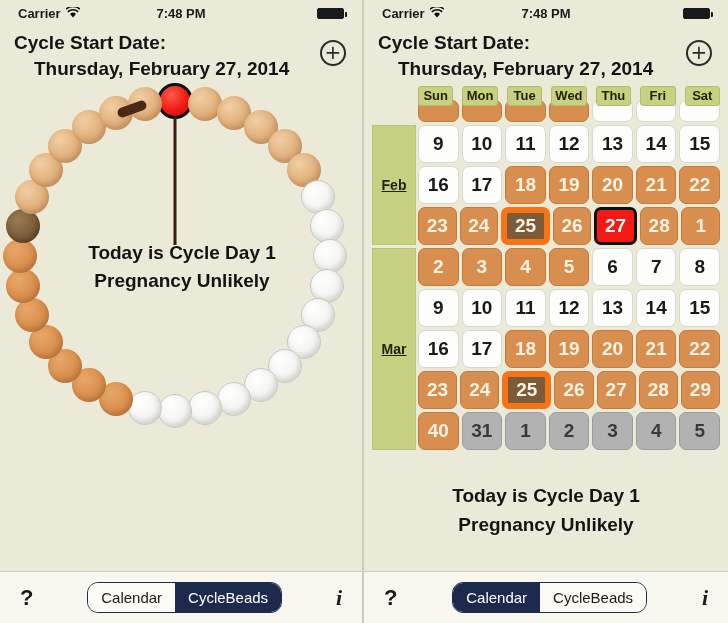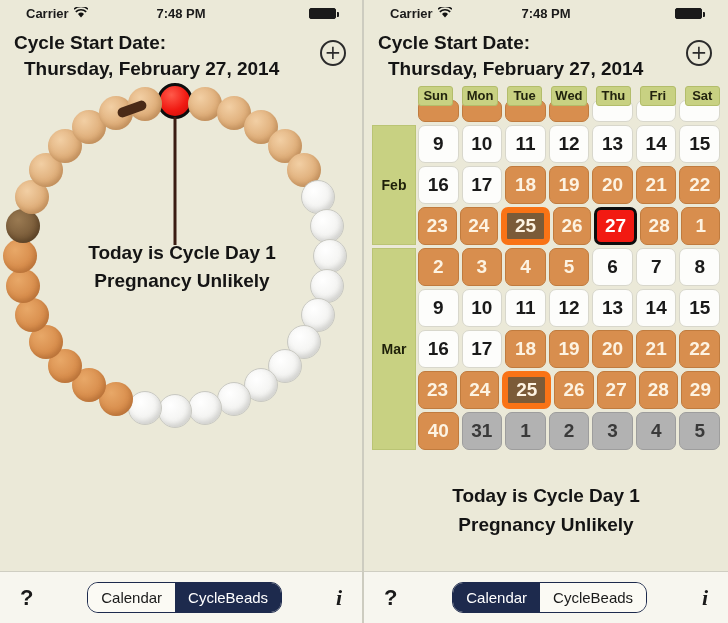--- a/index.html
+++ b/index.html
@@ -20,21 +20,21 @@
     background: #ebe9d8;
     overflow: hidden;
   }
   .phone.left  { width: 364px; border-right: 2px solid #cdccc0; }
   .phone.right { width: 364px; }
 
   
   .statusbar {
     height: 26px;
     display: flex; align-items: center;
-    padding: 0 26px;
+    padding: 0 18px;
     font-size: 13px; font-weight: bold;
     color: #1a1a1a;
     background: #ebe9d8;
   }
   .sb-left { display: flex; align-items: center; gap: 5px; width: 33%; }
   .sb-center { width: 34%; text-align: center; }
   .sb-right { width: 33%; display: flex; justify-content: flex-end; align-items: center; }
   .wifi { display: inline-block; }
   .battery {
     width: 27px; height: 11px;
@@ -50,21 +50,21 @@
   .header {
     position: relative;
     padding: 6px 0 4px 0;
   }
   .hdr-line1 {
     font-size: 19px; font-weight: bold; color: #141414;
     padding-left: 14px;
   }
   .hdr-line2 {
     font-size: 19px; font-weight: bold; color: #141414;
-    padding-left: 24px; margin-top: 4px;
+    padding-left: 34px; margin-top: 4px;
   }
   .plus-btn {
     position: absolute; right: 16px; top: 14px;
     width: 26px; height: 26px; border-radius: 50%;
     border: 2px solid #2b2b2b;
     display: flex; align-items: center; justify-content: center;
     color: #2b2b2b; font-size: 20px; line-height: 1;
     font-family: "DejaVu Sans", sans-serif;
   }
   .plus-btn span { transform: translateY(-1px); }
@@ -129,21 +129,21 @@
     flex: 1; text-align: center;
     background: #c8d182;
     border: 1px solid #b3bd6b; border-radius: 3px;
     font-size: 13px; font-weight: bold; color: #22240e;
     padding: 1px 0 2px 0;
   }
   .monthcol {
     position: absolute; left: 0; width: 44px;
     background: #c8d182; border: 1px solid #bac474;
     display: flex; align-items: center; justify-content: center;
-    font-size: 14px; font-weight: bold; color: #1e2009;
+    font-size: 14px; font-weight: bold; color: #1e2009; text-decoration: underline;
   }
   .rows { margin-left: 46px; padding-top: 14px; }
   .row { display: flex; gap: 3px; margin-bottom: 3px; }
   .cell {
     flex: 1; height: 38px; border-radius: 7px;
     display: flex; align-items: center; justify-content: center;
     font-size: 19px; font-weight: bold;
   }
   .cell.w { background: #fdfdfb; border: 1px solid #d8d7cc; color: #1a1a1a; }
   .cell.o { background: #d88e4e; border: 1px solid #c07b3e; color: #fdf3e2; }

